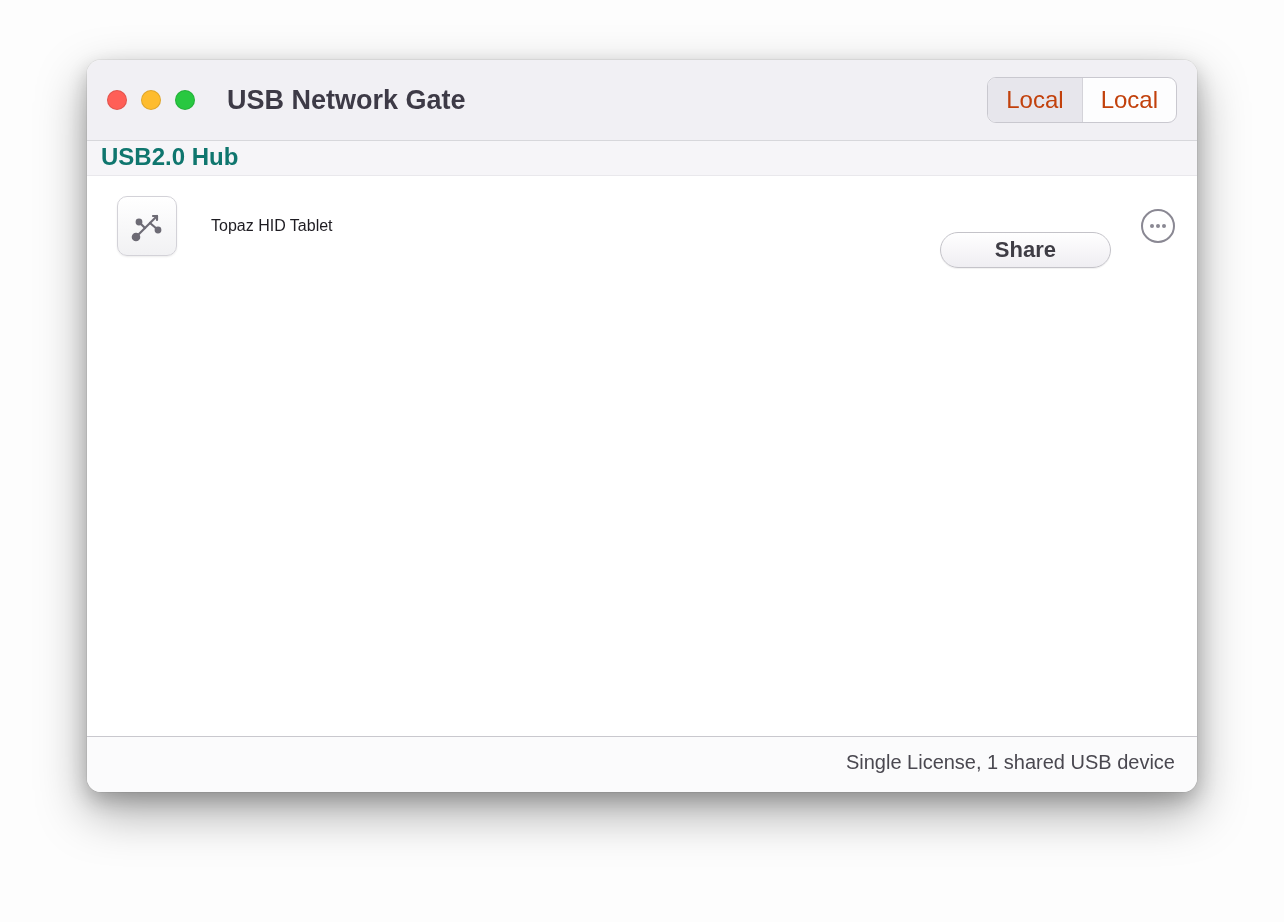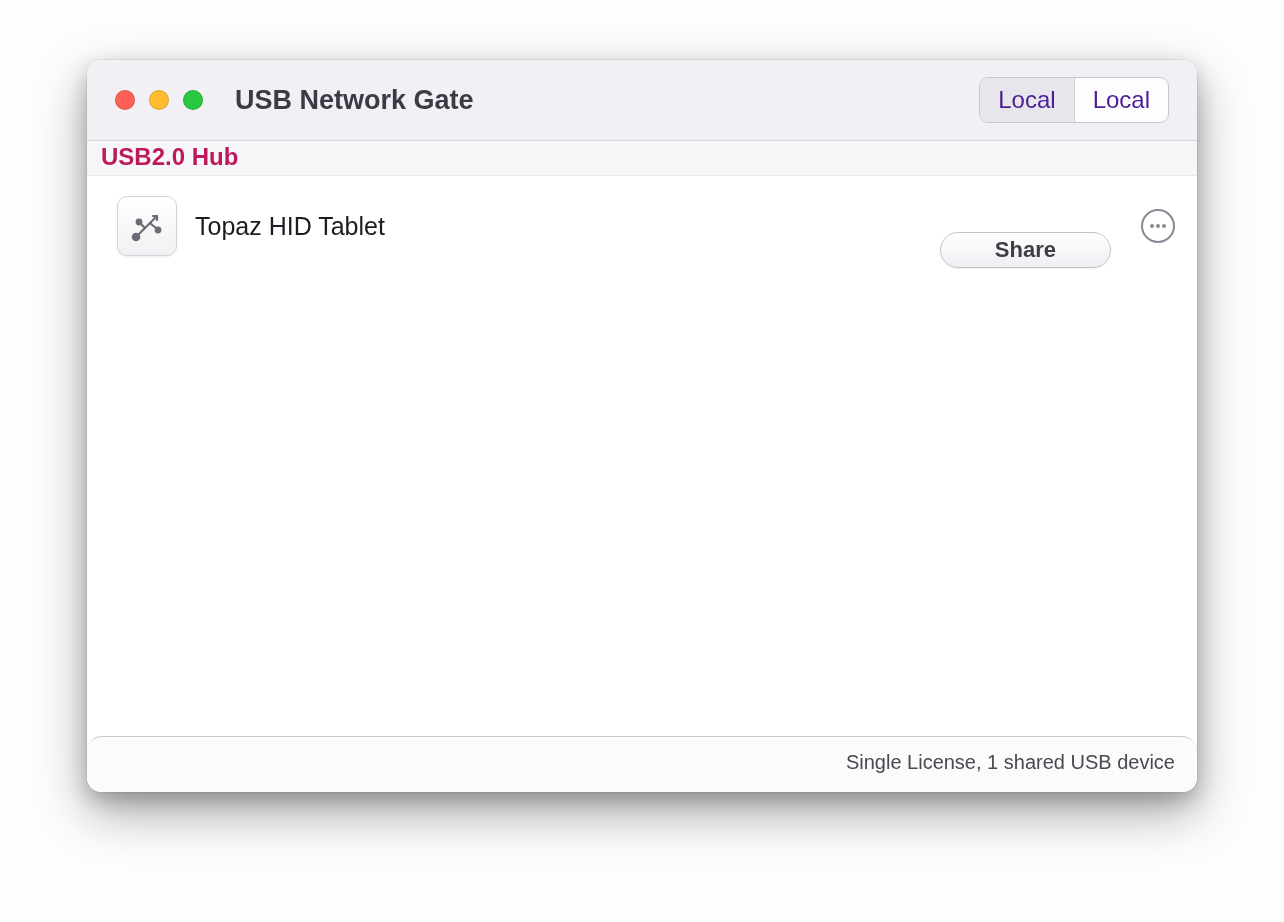--- a/index.html
+++ b/index.html
@@ -24,21 +24,21 @@
       0 20px 50px rgba(0,0,0,0.35),
       0 8px 20px rgba(0,0,0,0.20);
     overflow: hidden;
   }
   .titlebar {
     display: flex;
     align-items: center;
     height: 80px;
     background: #f1f0f4;
     border-bottom: 1px solid #d7d7db;
-    padding: 0 28px;
+    padding: 0 20px;
   }
   .traffic {
     display: flex;
     gap: 14px;
     align-items: center;
     margin-right: 32px;
   }
   .dot {
     width: 20px;
     height: 20px;
@@ -57,33 +57,33 @@
     margin-left: auto;
     display: flex;
     border: 1px solid #c9c8cf;
     border-radius: 9px;
     overflow: hidden;
     background: #fdfdfe;
     box-shadow: 0 1px 0 rgba(255,255,255,0.5) inset;
   }
   .seg {
     font-size: 24px;
-    color: #4c1d95;
+    color: #c2410c;
     padding: 8px 18px;
     cursor: default;
   }
   .seg + .seg { border-left: 1px solid #d4d3d9; }
   .seg.active { background:#e7e6ec; }
 
   .section-header {
     background: #f6f5f8;
     border-bottom: 1px solid #e9e8ec;
     font-size: 24px;
     font-weight: 700;
-    color: #be185d;
+    color: #0f766e;
     padding: 2px 14px 4px;
   }
 
   .device-list { min-height: 560px; background:#fff; }
   .device-row {
     display: flex;
     align-items: center;
     padding: 8px 22px 8px 30px;
     gap: 18px;
     min-height: 70px;
@@ -93,22 +93,23 @@
     height: 58px;
     border-radius: 10px;
     background: linear-gradient(#ffffff,#f1f1f3);
     border: 1px solid #d3d2d8;
     box-shadow: 0 1px 2px rgba(0,0,0,0.08);
     display: flex;
     align-items: center;
     justify-content: center;
   }
   .device-name {
-    font-size: 25px;
+    font-size: 16px;
     color: #1e1c22;
+    margin-left: 16px;
   }
   .row-spacer { flex: 1; }
   .share-btn {
     font-size: 22px;
     font-weight: 700;
     color: #3f3d45;
     padding: 4px 54px;
     border-radius: 999px;
     background: linear-gradient(#ffffff,#efeef2);
     border: 1px solid #c4c3c9;
@@ -127,21 +128,20 @@
   }
   .more-btn svg circle { fill:#8a8893; }
 
   .statusbar {
     border-top: 1px solid #c9c8ce;
     background: #fbfbfc;
     font-size: 20px;
     color: #4a4850;
     text-align: right;
     padding: 14px 22px 18px;
-    border-radius: 15px;
   }
 </style>
 </head>
 <body>
 
 <div class="window">
 
   <div class="titlebar">
     <div class="traffic">
       <div class="dot red"></div>

